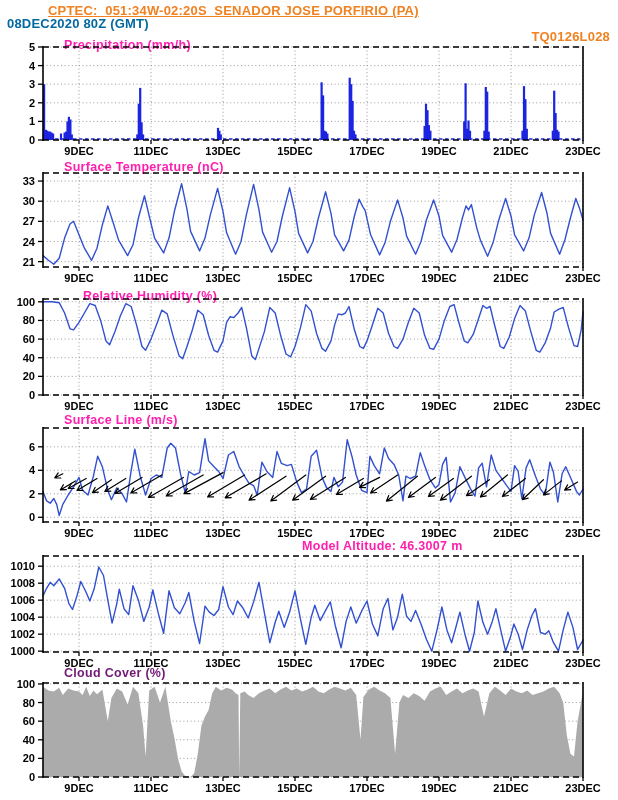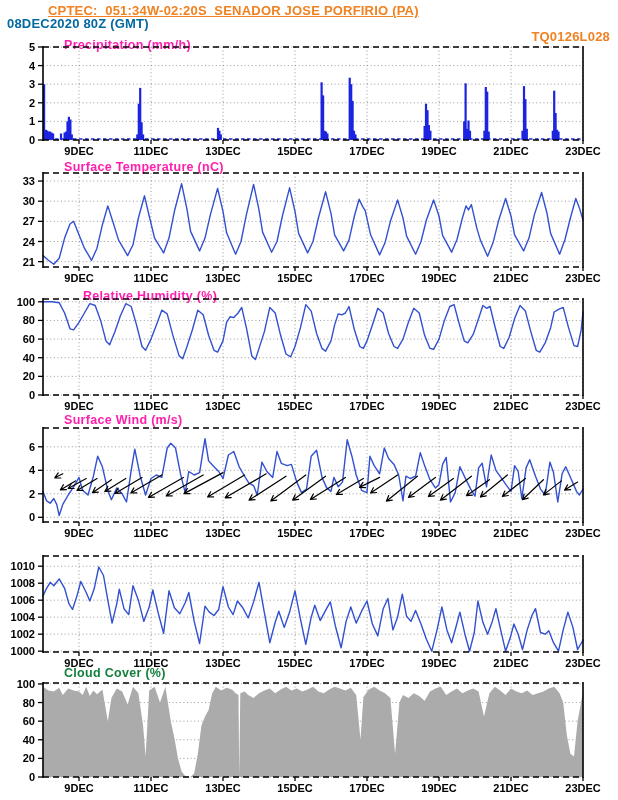--- a/index.html
+++ b/index.html
@@ -25,22 +25,23 @@
 <body>
 
 <div id="meteogram">
   <span class="hdr" id="hdr-line1" style="color: rgb(240, 130, 34);">CPTEC:  051:34W-02:20S  SENADOR JOSE PORFIRIO (PA)</span>
   <span class="hdr" id="hdr-line2" style="color: #0369a1;">08DEC2020 80Z (GMT)</span>
   <span class="hdr" id="hdr-model" style="color: rgb(240, 130, 34);">TQ0126L028</span>
 
   <span class="ttl" id="ttl-precip" style="color: rgb(255, 31, 174); margin-top: 8px;">Precipitation (mm/h)</span>
   <span class="ttl" id="ttl-temp" style="color: rgb(255, 31, 174);">Surface Temperature (nC)</span>
   <span class="ttl" id="ttl-rh" style="color: rgb(255, 31, 174);">Relative Humidity (%)</span>
-  <span class="ttl" id="ttl-wind" style="color: rgb(255, 31, 174);">Surface Wind (m/s)</span>
-  <span class="ttl" id="ttl-cloud" style="color: #15803d;">Cloud Cover (%)</span>
+  <span class="ttl" id="ttl-wind" style="color: rgb(255, 31, 174);">Surface Line (m/s)</span>
+  <span class="ttl" id="ttl-alt" style="color: rgb(255, 31, 174);">Model Altitude: 46.3007 m</span>
+  <span class="ttl" id="ttl-cloud" style="color: #701a75;">Cloud Cover (%)</span>
 
   <svg id="charts" width="618" height="800" viewBox="0 0 618 800">
       <g>
         <line x1="79" x2="79" y1="47" y2="140" stroke="#999999" stroke-width="1" stroke-dasharray="1 2.6"></line>
         <line x1="151" x2="151" y1="47" y2="140" stroke="#999999" stroke-width="1" stroke-dasharray="1 2.6"></line>
         <line x1="223" x2="223" y1="47" y2="140" stroke="#999999" stroke-width="1" stroke-dasharray="1 2.6"></line>
         <line x1="295" x2="295" y1="47" y2="140" stroke="#999999" stroke-width="1" stroke-dasharray="1 2.6"></line>
         <line x1="367" x2="367" y1="47" y2="140" stroke="#999999" stroke-width="1" stroke-dasharray="1 2.6"></line>
         <line x1="439" x2="439" y1="47" y2="140" stroke="#999999" stroke-width="1" stroke-dasharray="1 2.6"></line>
         <line x1="511" x2="511" y1="47" y2="140" stroke="#999999" stroke-width="1" stroke-dasharray="1 2.6"></line>

